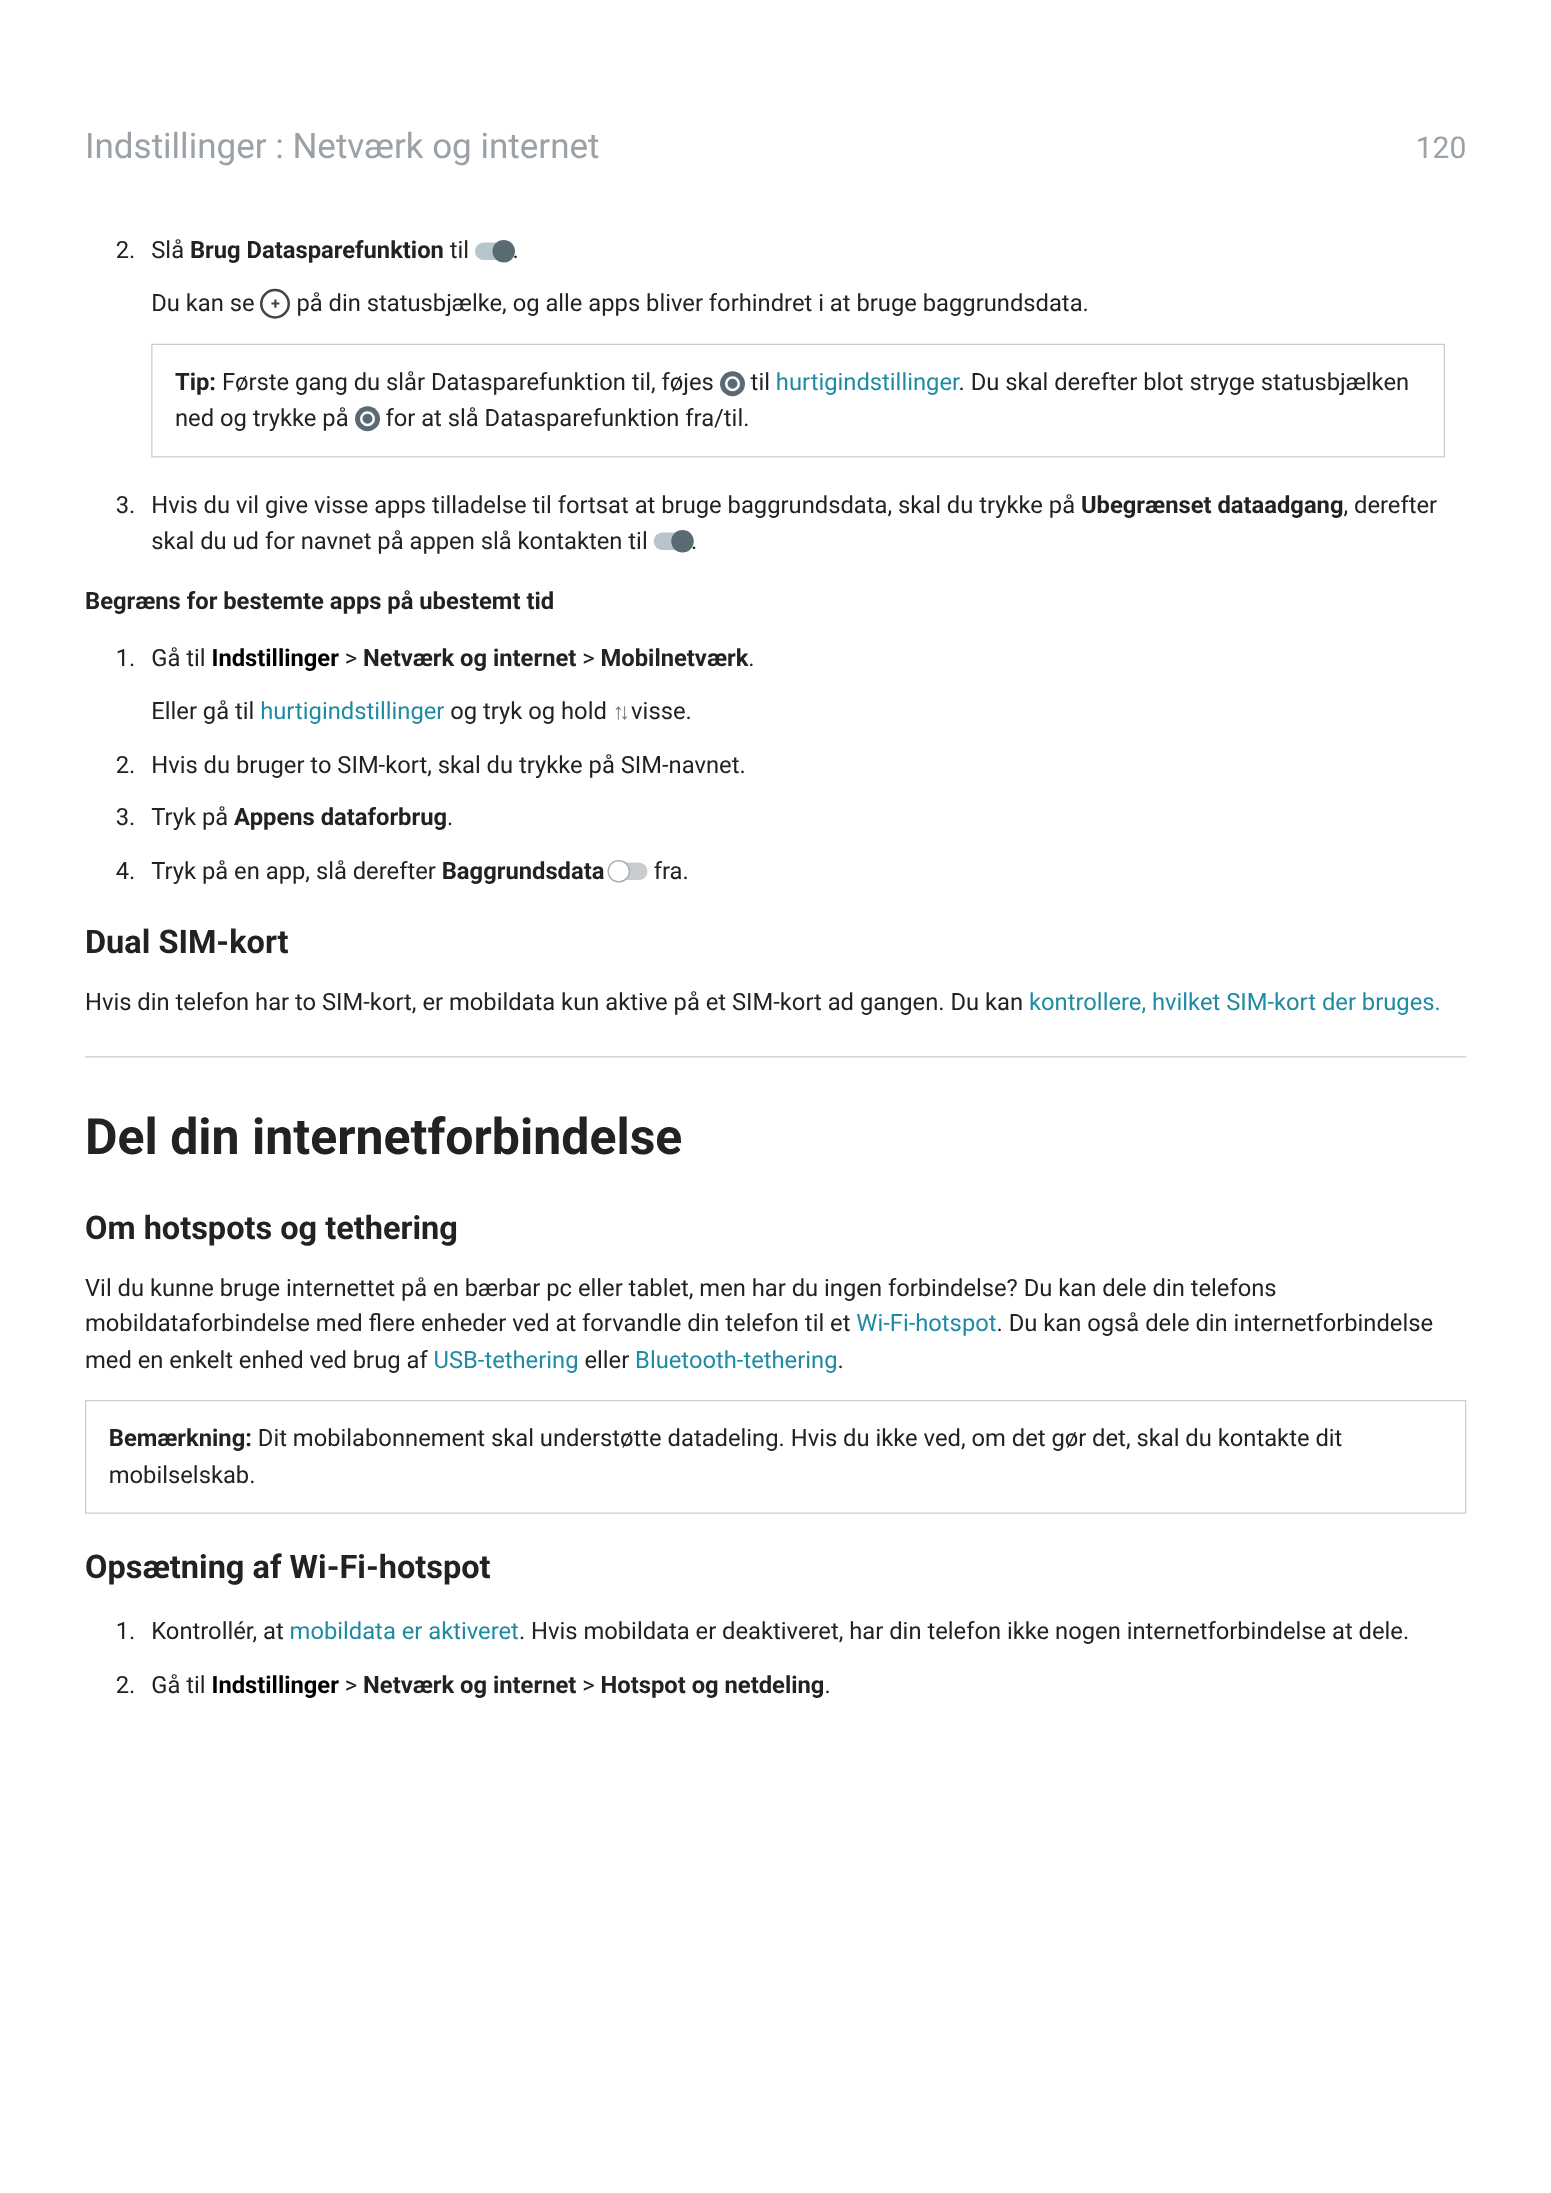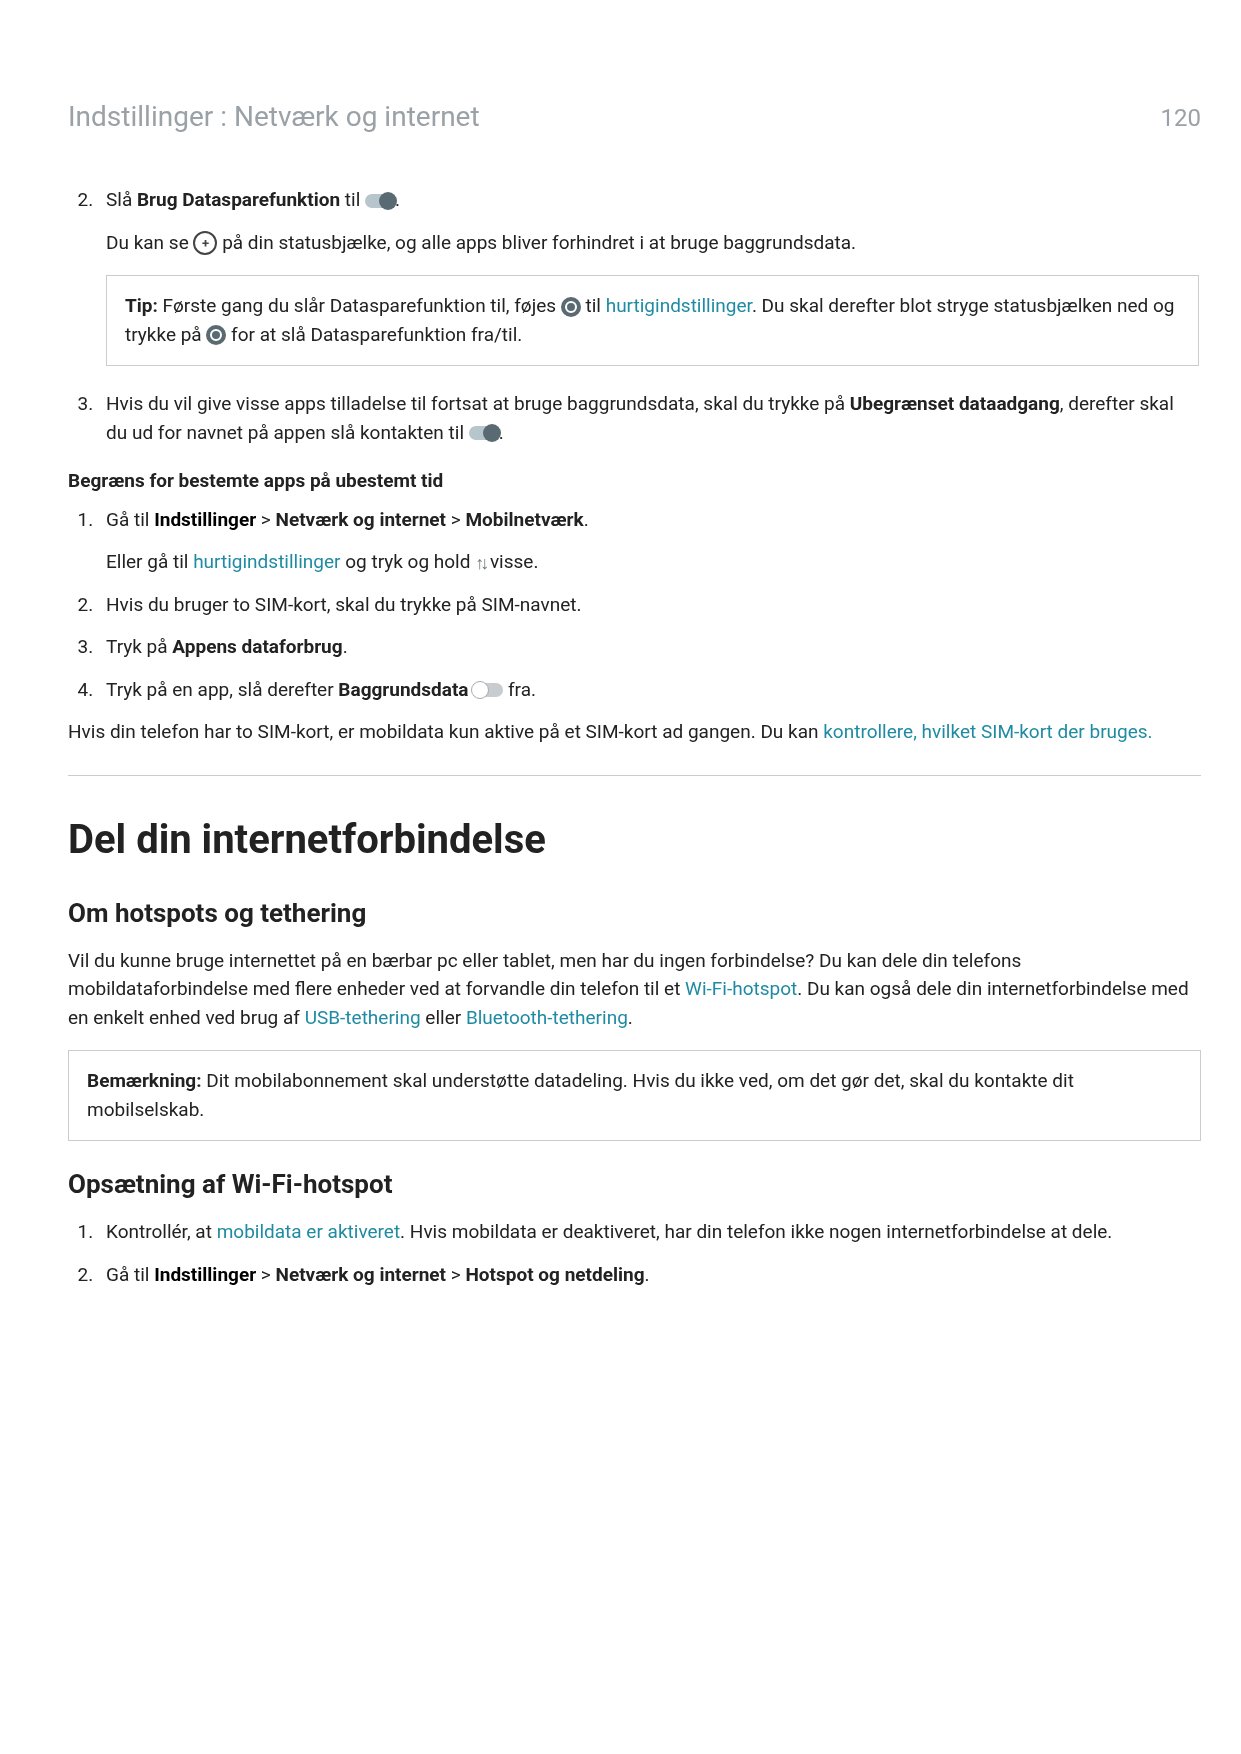--- a/index.html
+++ b/index.html
@@ -7,42 +7,42 @@
     margin: 0;
     padding: 0;
     background: #fff;
     color: #222;
     font-size: 19px;
     line-height: 1.5;
   }
   .page {
     width: 1241px;
     min-height: 1754px;
-    padding: 64px 40px 64px 68px;
+    padding: 64px 68px 64px 68px;
     box-sizing: border-box;
   }
   .header-row {
     display: flex;
     justify-content: space-between;
     align-items: baseline;
     margin-bottom: 48px;
   }
   .header-title {
     color: #9aa1a7;
     font-size: 28px;
     font-weight: 400;
   }
   .page-number {
     color: #9aa1a7;
     font-size: 24px;
     margin-top: 36px;
   }
   ol {
     padding-left: 28px;
-    margin: 2px;
+    margin: 17px;
   }
   ol li {
     padding-left: 8px;
     margin-bottom: 14px;
   }
   .sub-p {
     margin-top: 14px;
     margin-bottom: 14px;
   }
   .tip-box, .note-box {
@@ -182,20 +182,21 @@
     </li>
     <li>Hvis du bruger to SIM-kort, skal du trykke på SIM-navnet.</li>
     <li>
       <span>Tryk på </span><b>Appens dataforbrug</b><span>.</span>
     </li>
     <li>
       <span>Tryk på en app, slå derefter </span><b>Baggrundsdata</b><span> </span><span class="toggle-off"></span><span> fra.</span>
     </li>
   </ol>
 
+  <h2 class="sub">Dual SIM-kort</h2>
   <p>
     <span>Hvis din telefon har to SIM-kort, er mobildata kun aktive på et SIM-kort ad gangen. Du kan </span><span class="link">kontrollere, hvilket SIM-kort der bruges.</span>
   </p>
 
   <hr class="sep">
 
   <h1>Del din internetforbindelse</h1>
 
   <h2 class="sub">Om hotspots og tethering</h2>
   <p>

